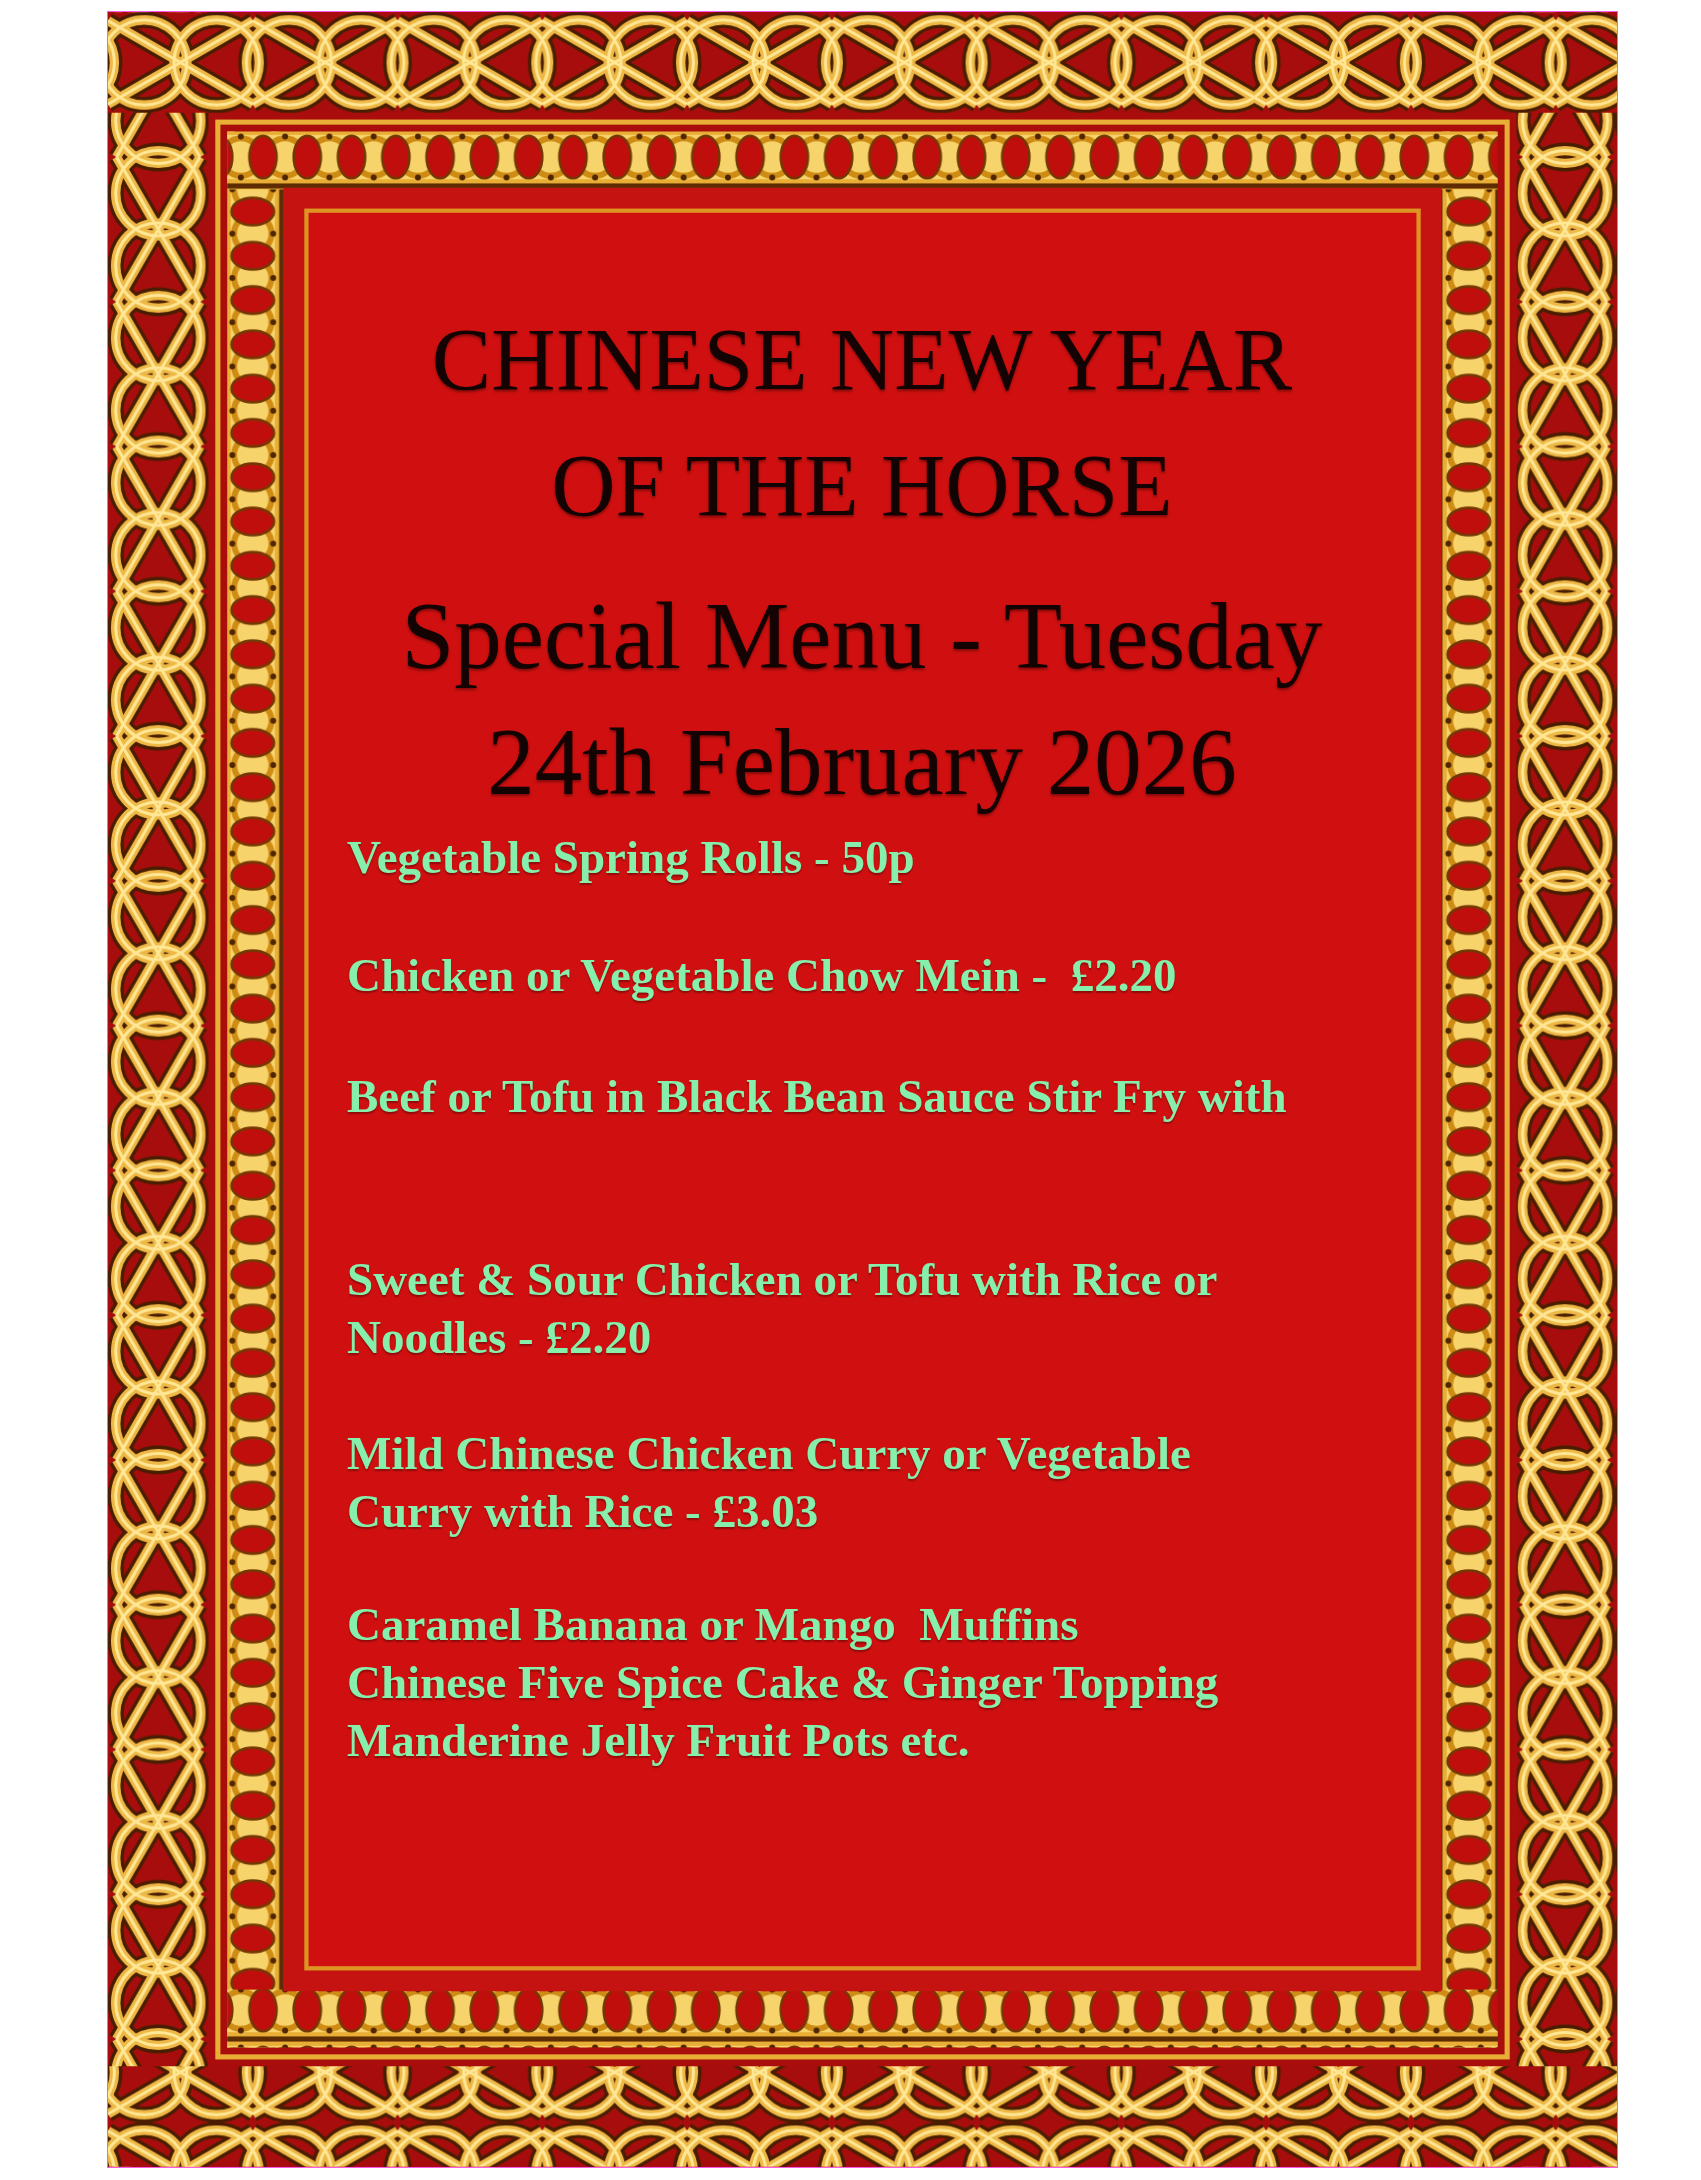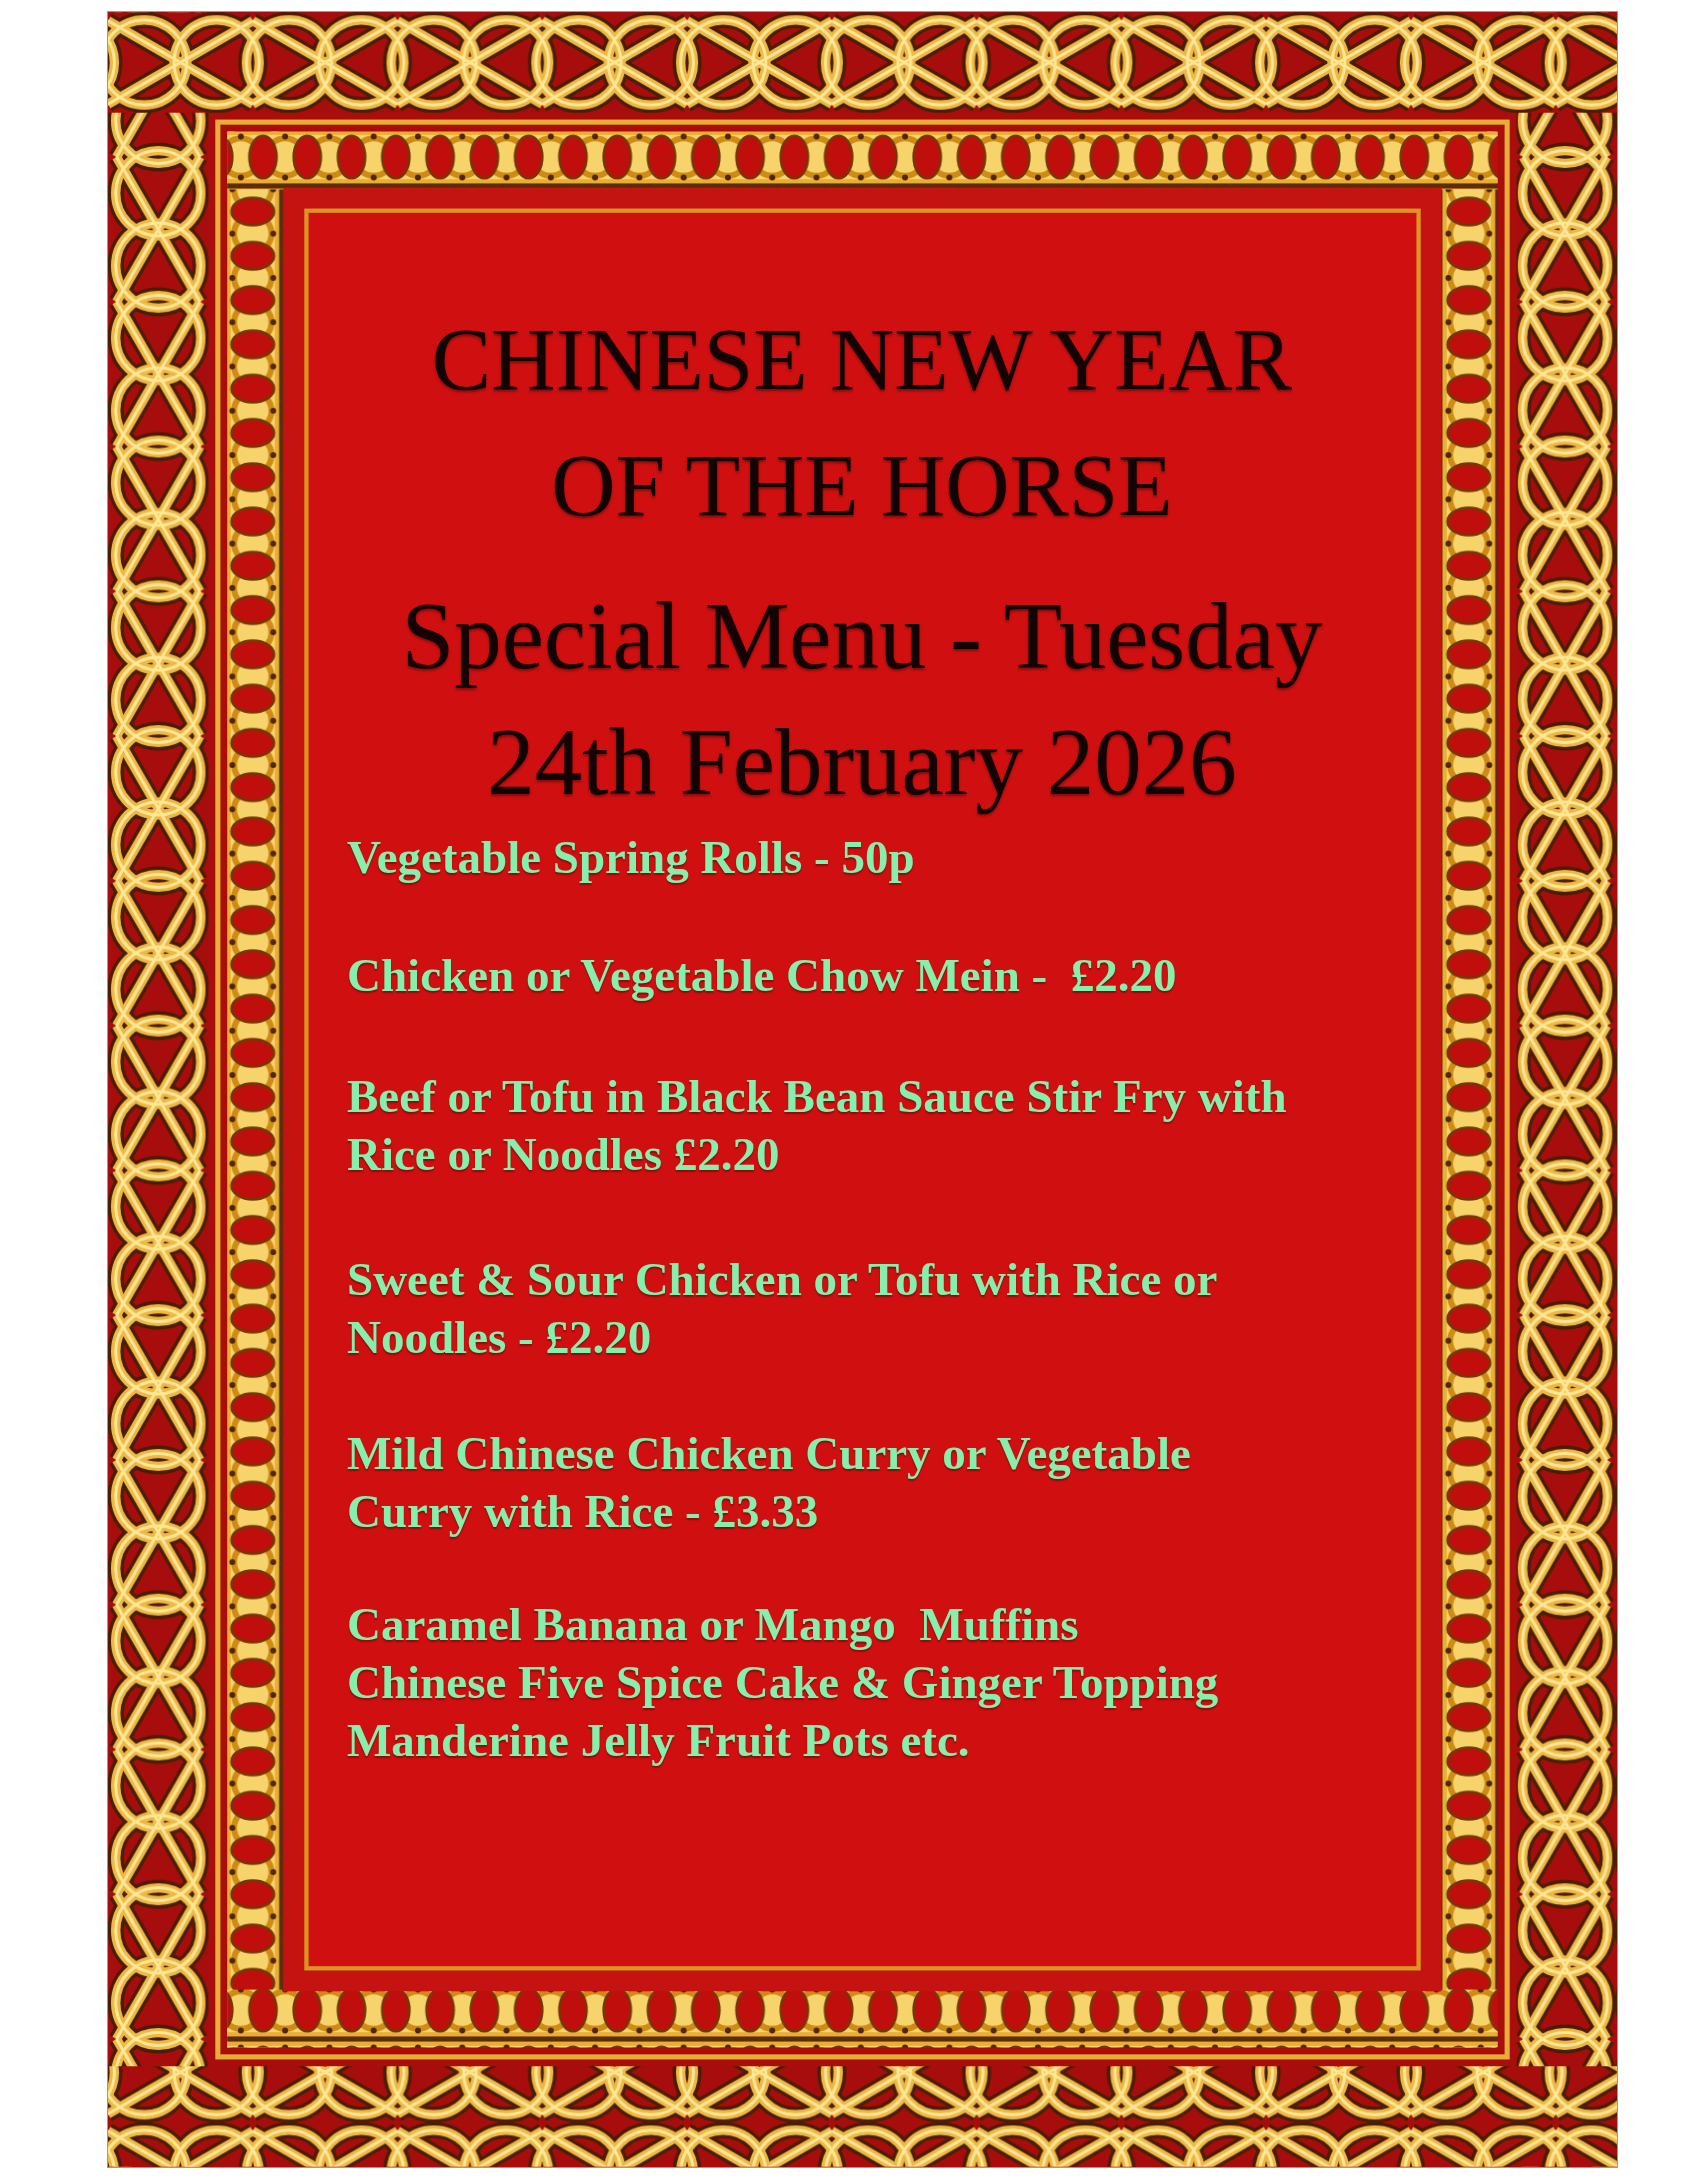--- a/index.html
+++ b/index.html
@@ -159,31 +159,30 @@
       <div class="menu-item" style="top:816px">
         <div class="mline">Vegetable Spring Rolls - 50p</div>
       </div>
 
       <div class="menu-item" style="top:934px">
         <div class="mline">Chicken or Vegetable Chow Mein -  £2.20</div>
       </div>
 
       <div class="menu-item" style="top:1055px">
         <div class="mline">Beef or Tofu in Black Bean Sauce Stir Fry with</div>
-        <div class="mline">Rice or Noodles £2.20</div>
       </div>
 
       <div class="menu-item" style="top:1238px">
         <div class="mline">Sweet &amp; Sour Chicken or Tofu with Rice or</div>
         <div class="mline">Noodles - £2.20</div>
       </div>
 
       <div class="menu-item" style="top:1412px">
         <div class="mline">Mild Chinese Chicken Curry or Vegetable</div>
-        <div class="mline">Curry with Rice - £3.33</div>
+        <div class="mline">Curry with Rice - £3.03</div>
       </div>
 
       <div class="menu-item" style="top:1583px">
         <div class="mline">Caramel Banana or Mango  Muffins</div>
         <div class="mline">Chinese Five Spice Cake &amp; Ginger Topping</div>
         <div class="mline">Manderine Jelly Fruit Pots etc.</div>
       </div>
 
     </div>
   </div>

